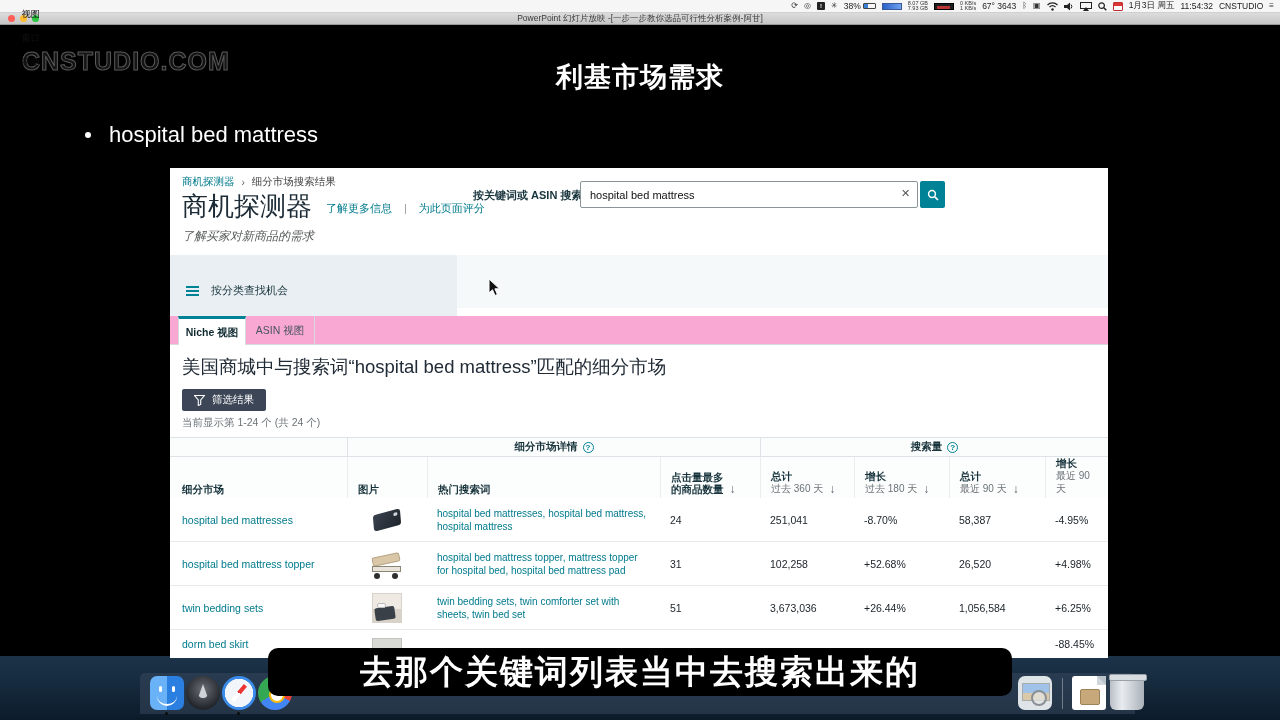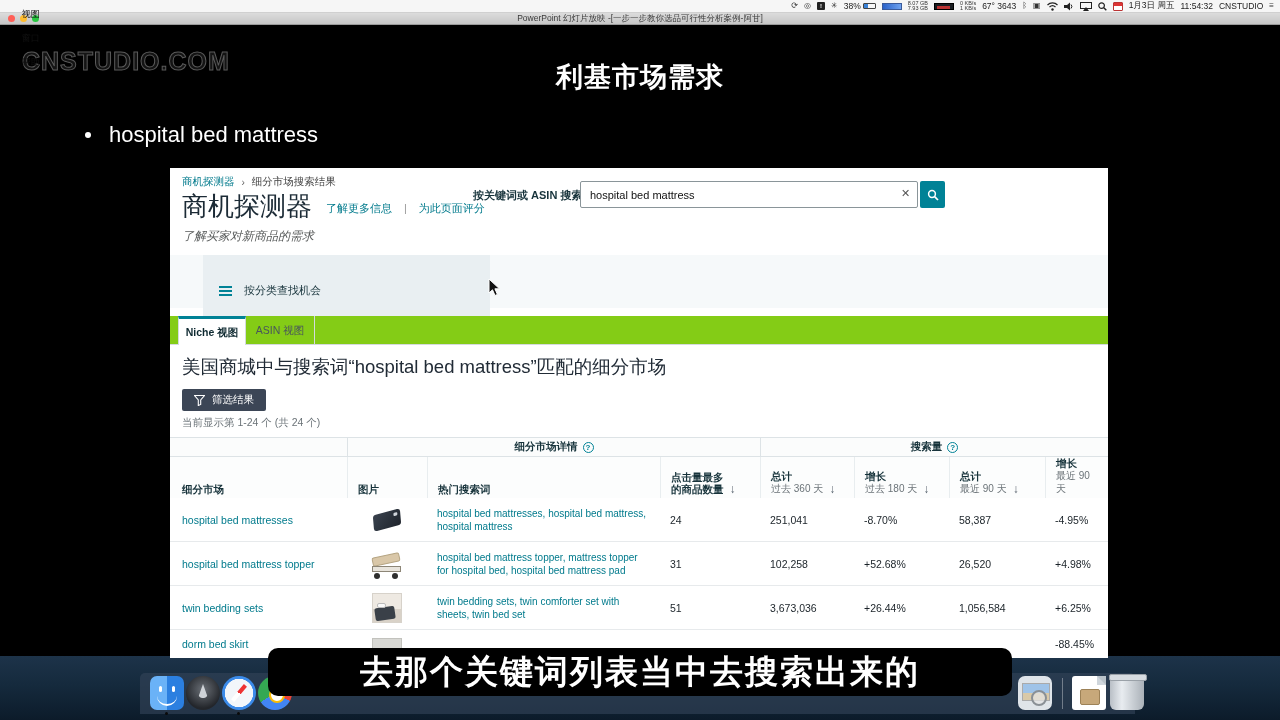--- a/index.html
+++ b/index.html
@@ -54,32 +54,32 @@
   .crumb .sep { color:#666; font-size:10px; }
   .h1row { position:absolute; left:12px; top:24px; display:flex; align-items:flex-end; gap:14px; }
   .h1 { font-size:26px; color:#1c2b36; font-weight:400; line-height:1.1; }
   .h1links { display:flex; gap:12px; align-items:center; padding-bottom:5px; font-size:11px; }
   .h1links .lnk { color:#007a8c; }
   .h1links .bar { color:#999; }
   .subtle { position:absolute; left:12px; top:60px; font-size:12px; color:#565959; font-style:italic; }
 
   .searchband { position:absolute; left:0; top:87px; width:938px; height:53px; background:#f6f9fa; }
   .browse { position:absolute; left:0; top:0; width:287px; height:71px; background:#e9eff2;
-    display:flex; align-items:center; gap:12px; padding-left:16px; font-size:11px; color:#17333b;margin-left:33px; }
+    display:flex; align-items:center; gap:12px; padding-left:16px; font-size:11px; color:#17333b; }
   .burger { display:flex; flex-direction:column; gap:2px; }
   .burger i { width:13px; height:2px; background:#008296; }
   .search-label { position:absolute; left:303px; top:20px; font-size:11px; font-weight:bold; color:#17333b; }
   .search-input { position:absolute; left:410px; top:13px; width:338px; height:27px; border:1px solid #8a9599;
     border-radius:2px; background:#fff; font-size:11px; padding:0 22px 0 9px; color:#111;
     font-family:"Liberation Sans","DejaVu Sans",sans-serif; }
   .clear-x { position:absolute; left:731px; top:19px; font-size:11px; color:#555; }
   .search-btn { position:absolute; left:750px; top:13px; width:25px; height:27px; background:#008296;
     border:none; border-radius:2px; display:flex; align-items:center; justify-content:center; }
 
-  .tabstrip { position:absolute; left:0; top:148px; width:938px; height:29px; background:#84cc16; border-bottom:1px solid #d4dadd; }
+  .tabstrip { position:absolute; left:0; top:148px; width:938px; height:29px; background:#f9a8d4; border-bottom:1px solid #d4dadd; }
   .tab { position:absolute; top:0; height:29px; display:flex; align-items:center; justify-content:center; font-size:10.5px; }
   .tab.active { left:8px; width:68px; background:#fff; border-top:3px solid #008296; color:#0f2a31; font-weight:bold;
     border-left:1px solid #d4dadd; border-right:1px solid #d4dadd; height:30px; }
   .tab.idle { left:76px; width:69px; color:#49555c; border-right:1px solid #d4dadd; }
   .belowtabs { position:absolute; left:0; top:177px; width:938px; height:313px; background:#fff; }
 
   .shot-heading { position:absolute; left:12px; top:186px; font-size:18.5px; color:#212b36; width:900px; }
   .filter-btn { position:absolute; left:12px; top:221px; height:22px; background:#3c4656; color:#fff;
     font-size:10.5px; display:flex; align-items:center; gap:7px; padding:0 12px; border:none; border-radius:2px; }
   .count-line { position:absolute; left:12px; top:248px; font-size:10.5px; color:#6b7378; }

